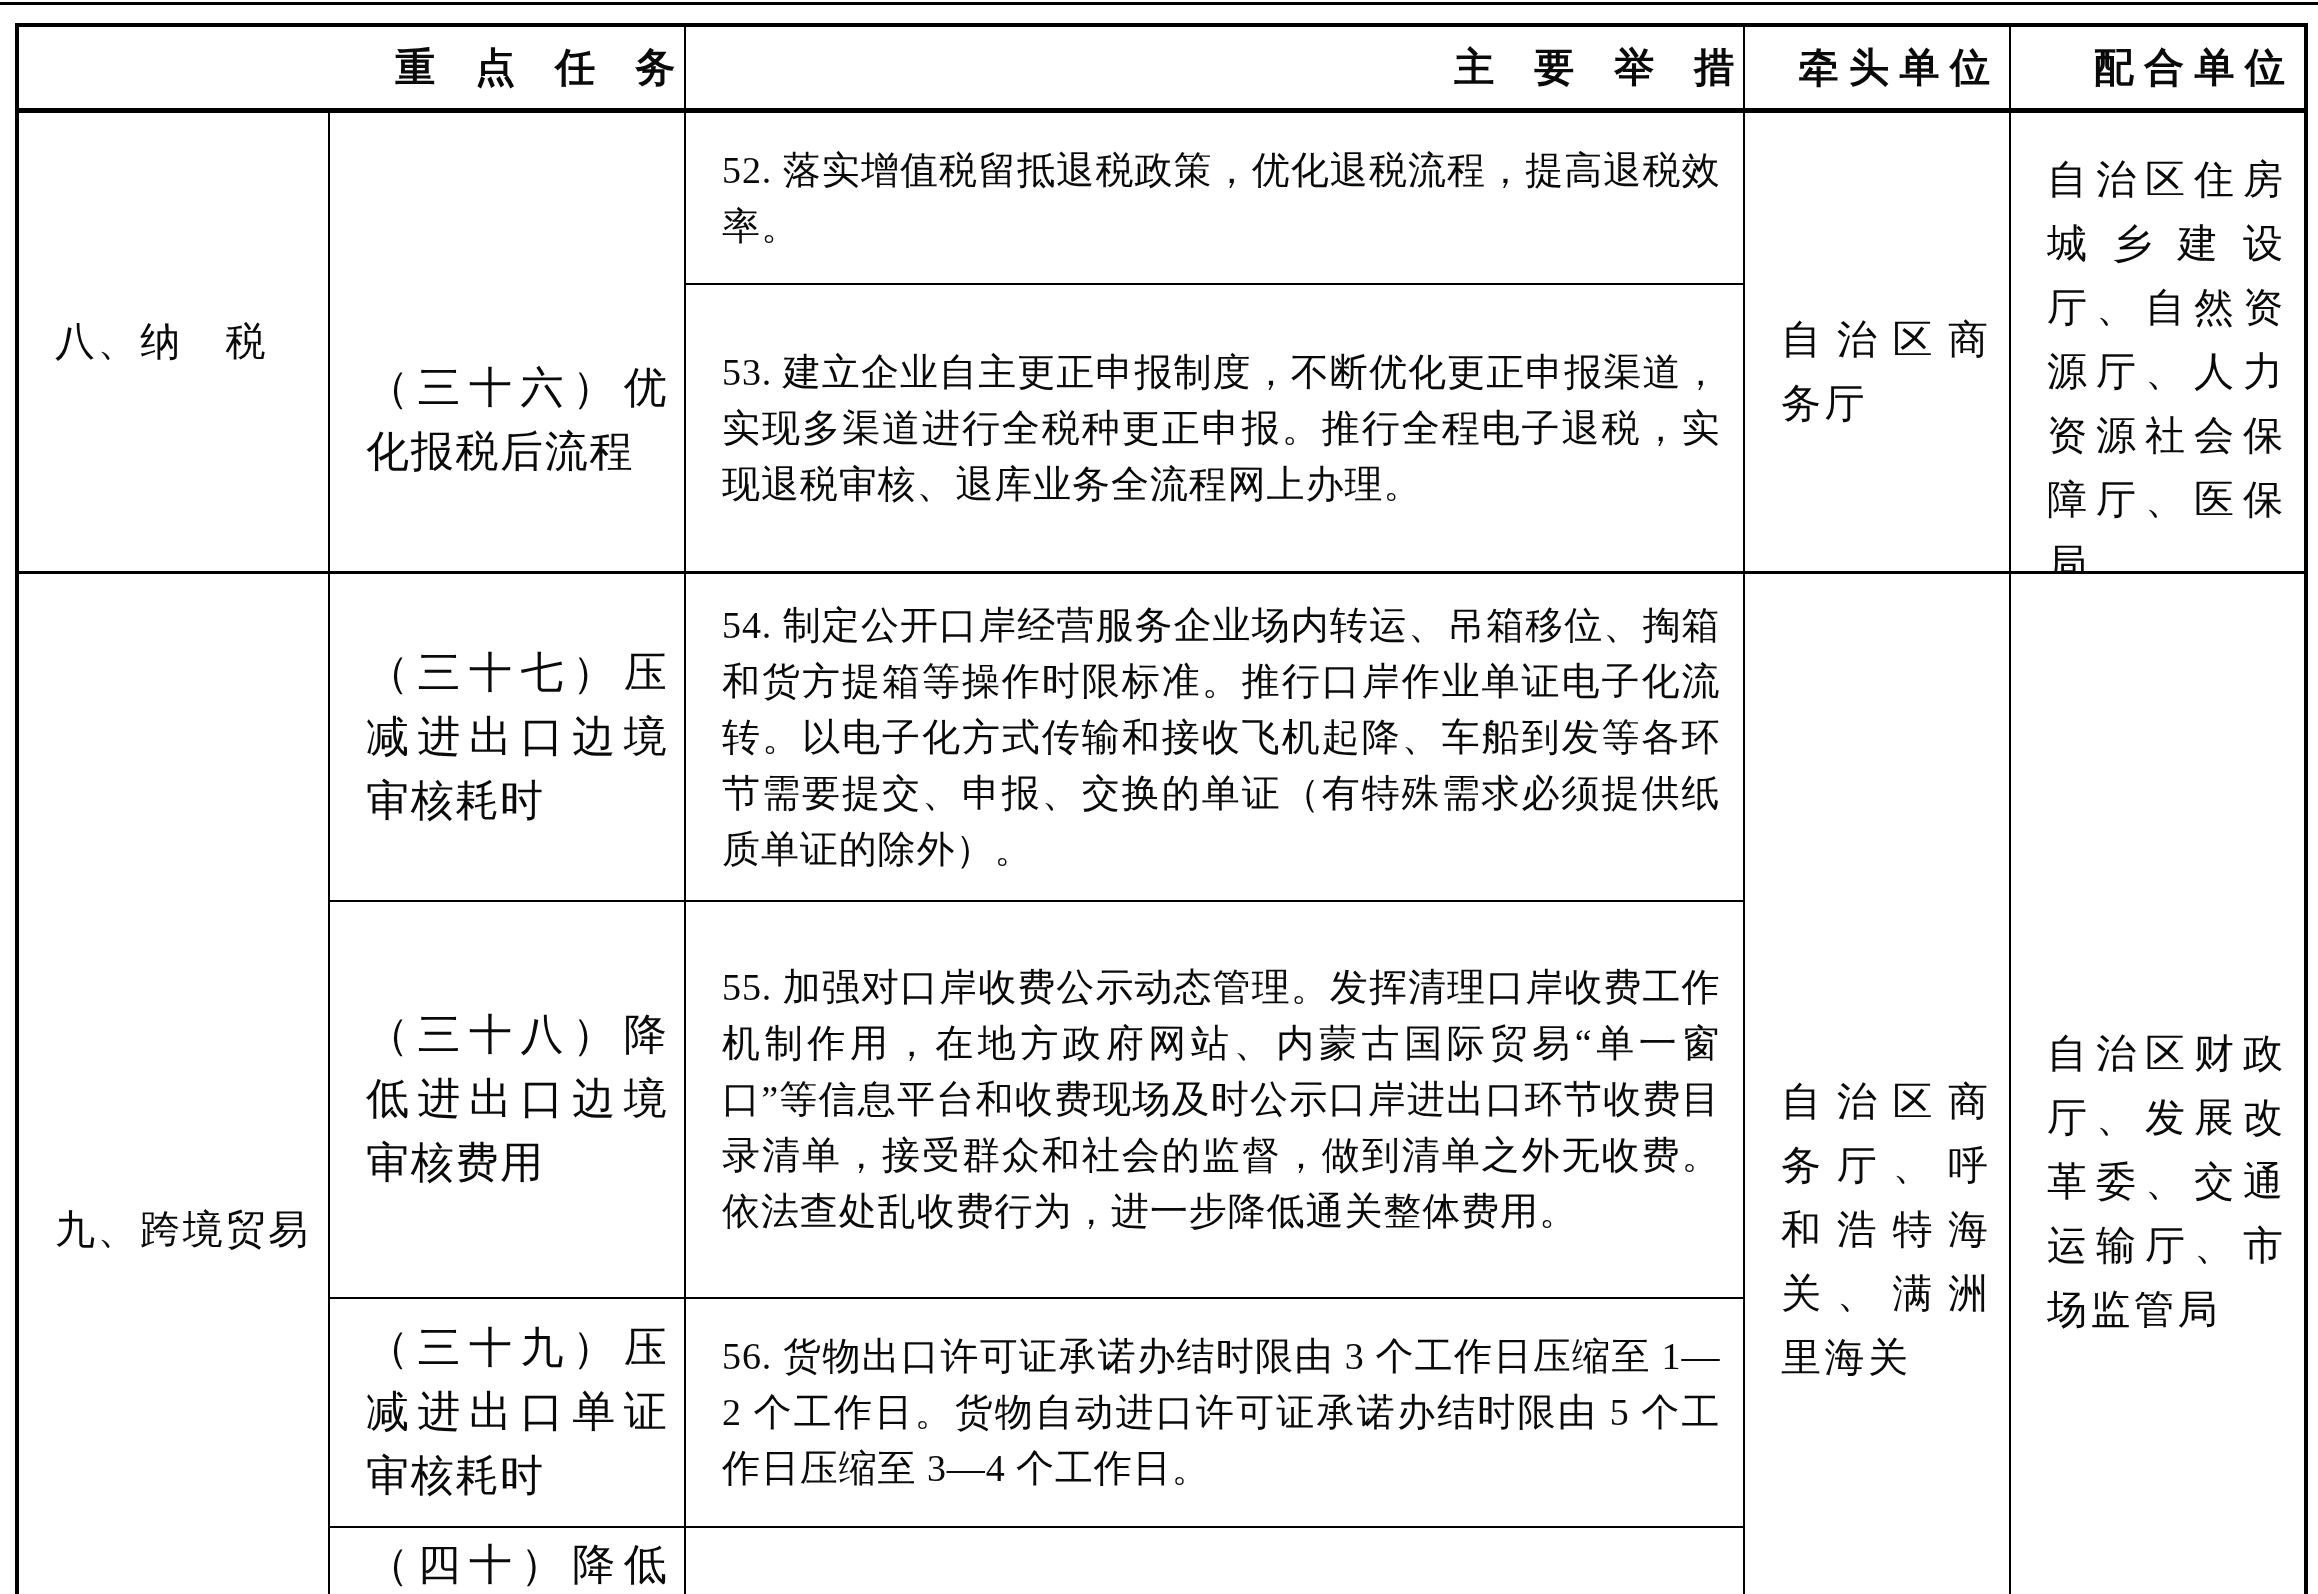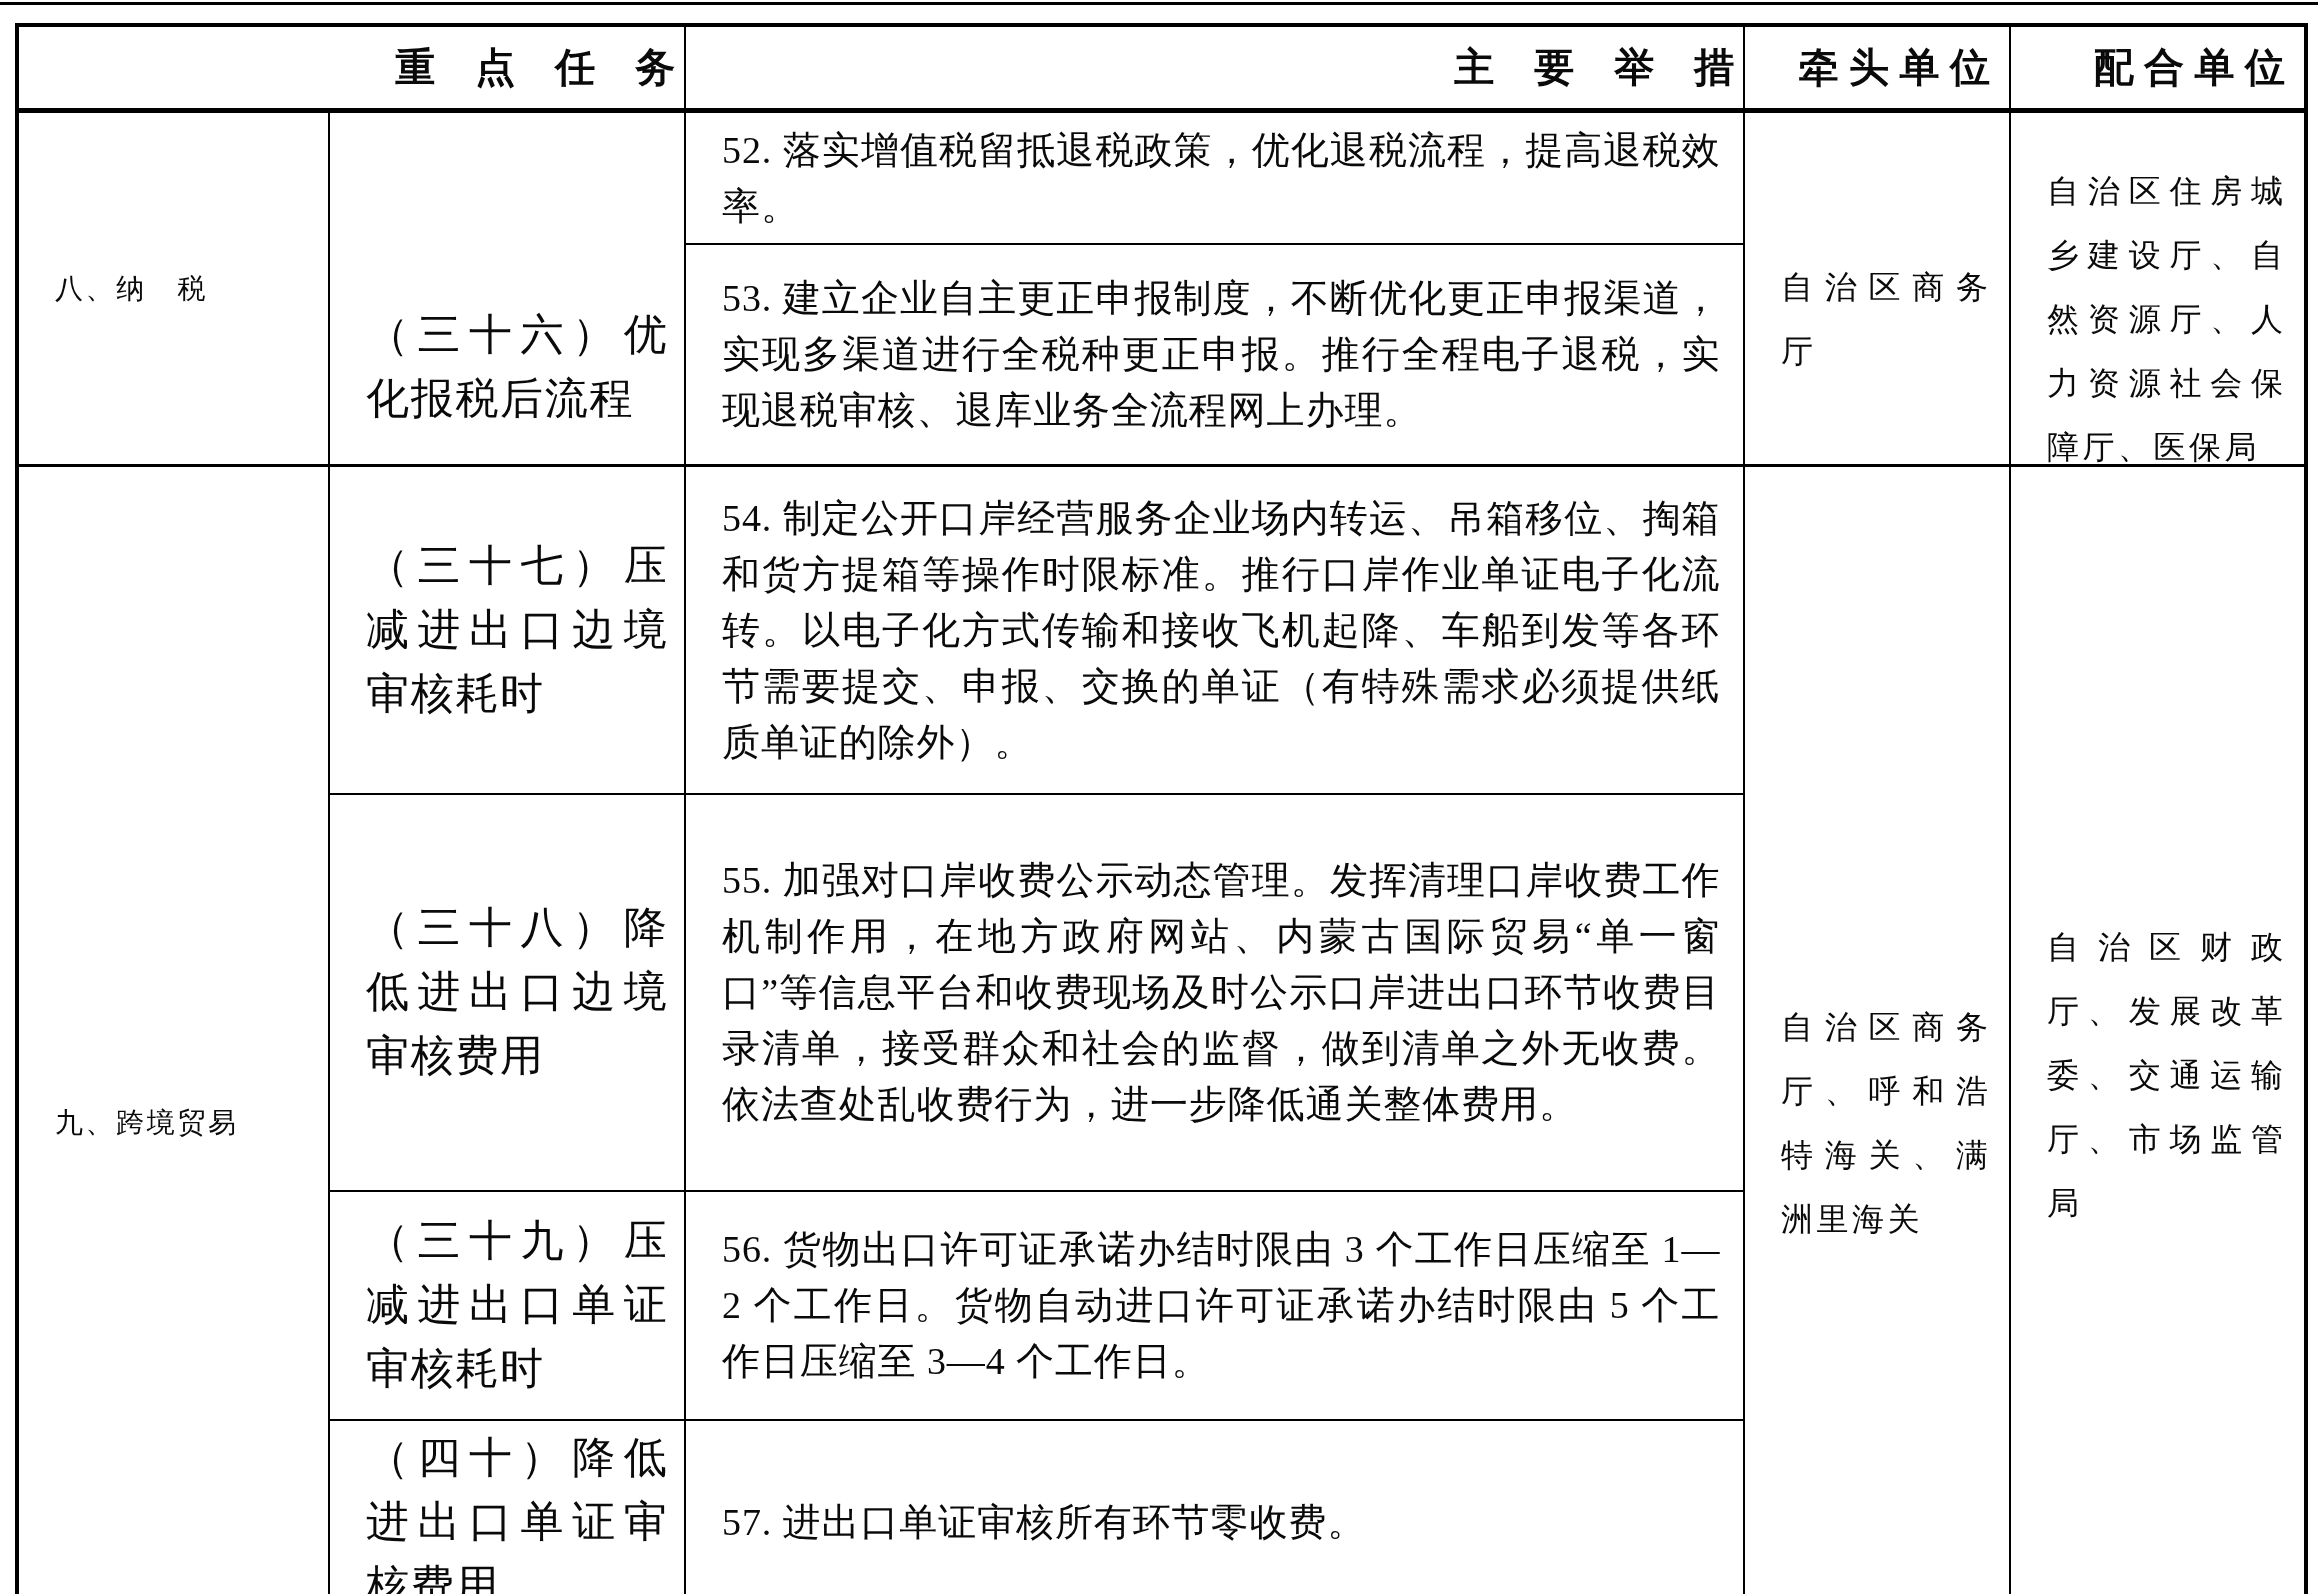--- a/index.html
+++ b/index.html
@@ -40,35 +40,35 @@
   .rh-head { height: 86px; }
   .rh-52 { height: 133px; }
   .rh-53 { height: 222px; }
   .rh-54 { height: 328px; }
   .rh-55 { height: 397px; }
   .rh-56 { height: 229px; }
   .rh-57 { height: 163px; }
   tr.section-start td { border-top: 3.5px solid #000; }
 
   .cat-cell {
-    font-size: 28px; letter-spacing: 2.6px;
+    font-size: 40px; letter-spacing: 2.6px;
     padding: 5.2px 14px 5.2px 24px; line-height: 52px;
   }
   .sub-cell {
     font-size: 43px; letter-spacing: 1.7px;
     padding: 5.2px 15.6px 5.2px 24px; line-height: 64px;
     text-align: justify;
   }
   .measure-cell {
     font-size: 38px; letter-spacing: 0.9px;
     padding: 5.2px 22.6px 5.2px 24px; line-height: 56px;
     text-align: justify;
   }
   .unit-cell {
-    font-size: 32px; letter-spacing: 3.5px;
+    font-size: 40px; letter-spacing: 3.5px;
     padding: 5.2px 17.4px 5.2px 22.6px; line-height: 64px;
     text-align: justify;
   }
   .shift-35 { transform: translateY(30px); }
   .shift-90 { transform: translateY(78px); }
 </style>
 </head>
 <body>
 
 <div class="page-edge-line"></div>

